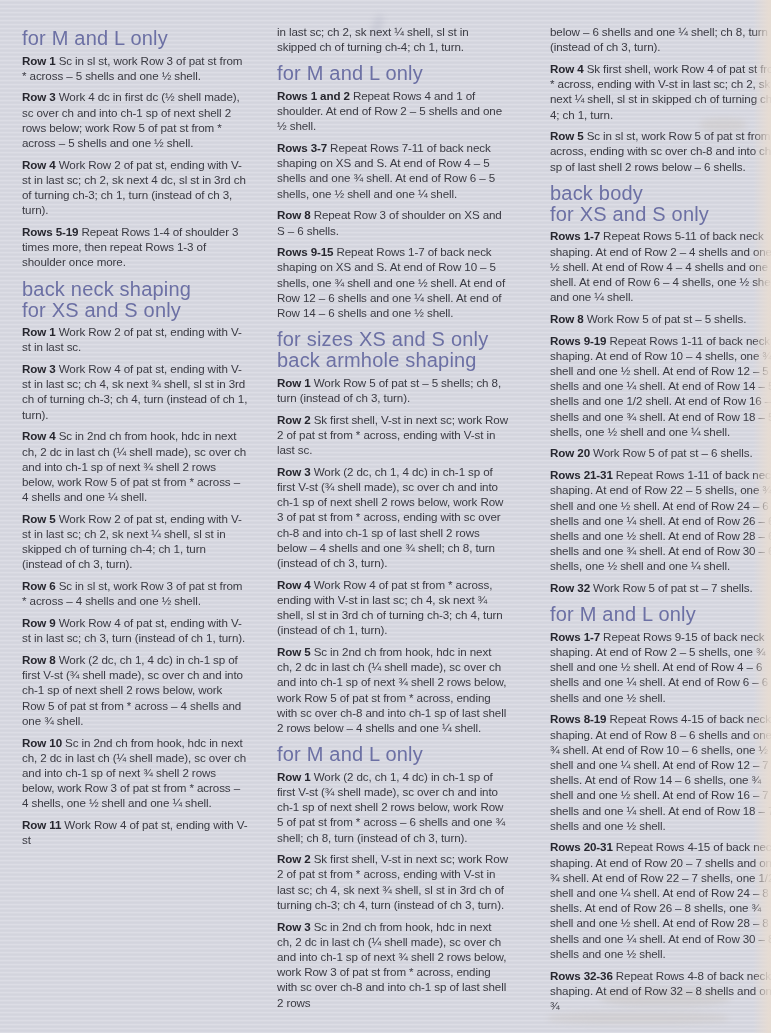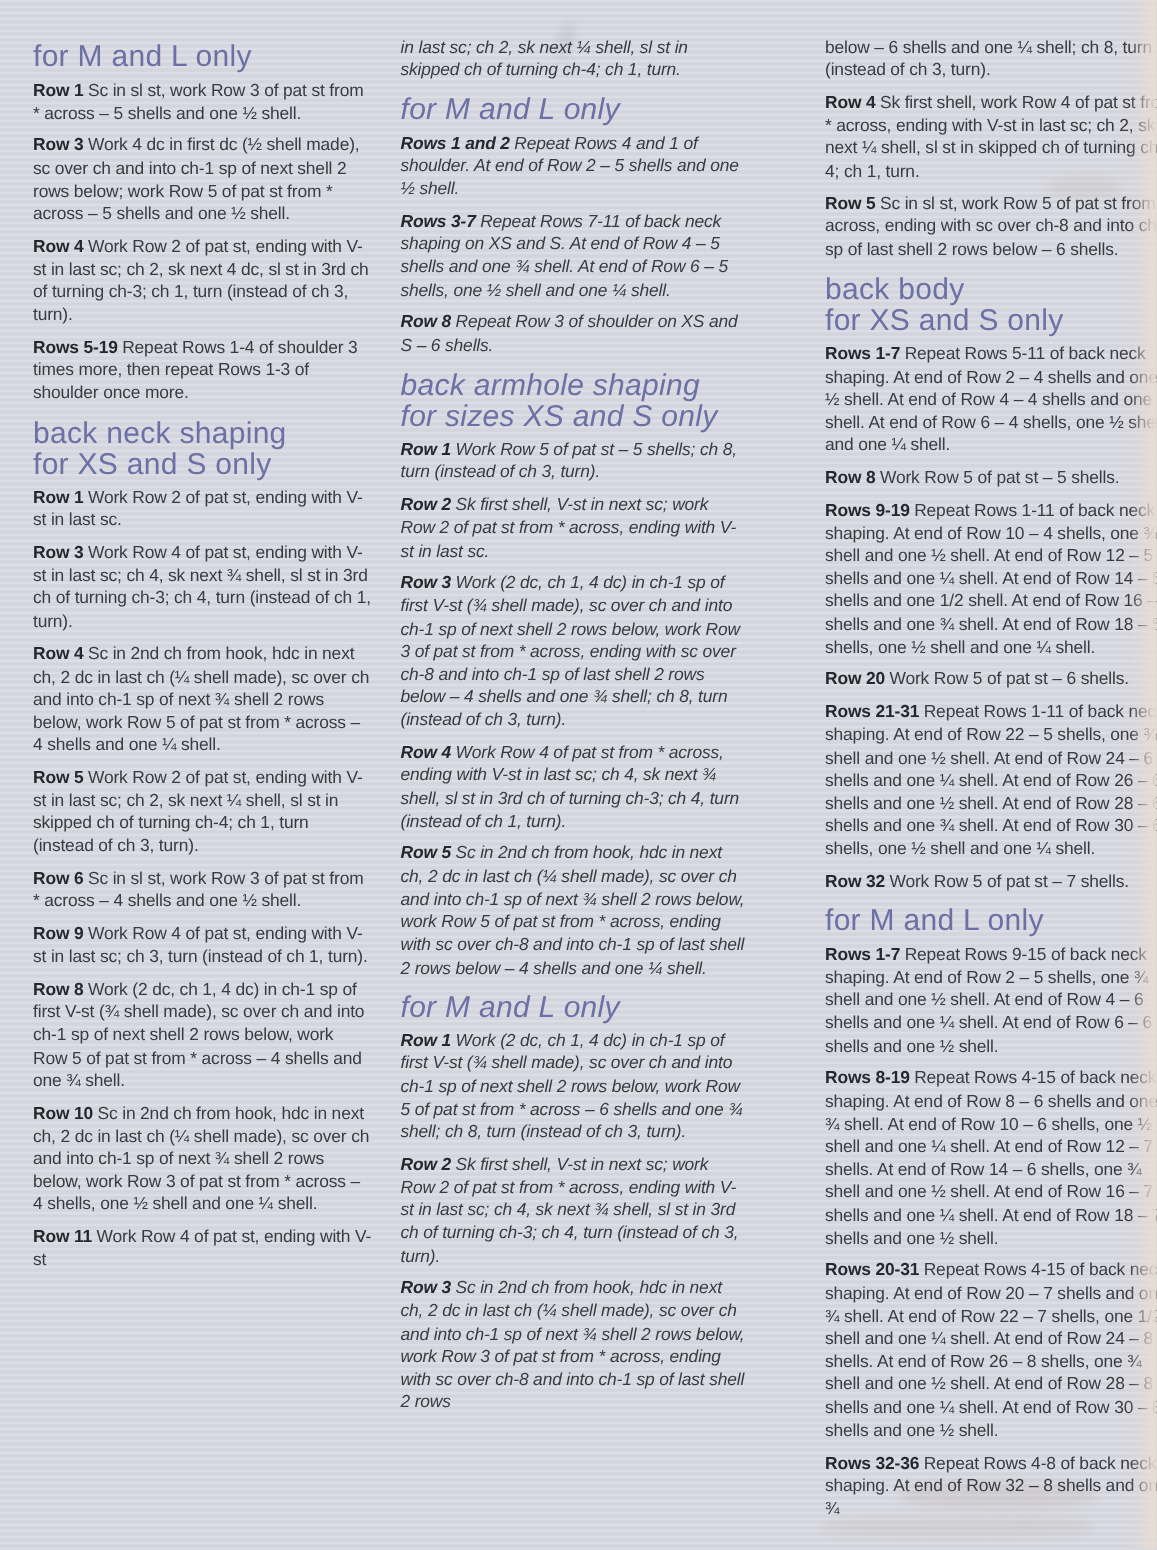--- a/index.html
+++ b/index.html
@@ -31,21 +31,21 @@
   .artifact{
     position:absolute;filter:blur(3px);opacity:.16;border-radius:40%;
     pointer-events:none;
   }
   .a1{left:372px;top:14px;width:10px;height:26px;background:#8b8fa6;transform:rotate(18deg);}
   .a2{left:600px;top:988px;width:130px;height:18px;background:#ab9c85;}
   .a3{left:548px;top:1012px;width:180px;height:12px;background:#b2a48e;}
   .a4{left:700px;top:118px;width:46px;height:14px;background:#b9aa92;}
   .col{position:absolute;top:24px;}
   .col-1{left:22px;width:226px;}
-  .col-2{left:267px;width:231px;font-style:italic;}
+  .col-2{left:277px;width:231px;}
   .col-3{left:550px;width:234px;}
   p{
     margin:0 0 6.5px 0;
     font-size:11.6px;line-height:15.2px;letter-spacing:-0.1px;
     color:var(--body);
   }
   p b{color:var(--bold);margin-right:3px;font-weight:bold;}
   h2{
     margin:9px 0 3.5px 0;
     font-weight:400;
@@ -86,23 +86,24 @@
       <p><b>Row 11</b><span>Work Row 4 of pat st, ending with V-st</span></p>
     </div>
   <div class="col col-2">
       <p><span>in last sc; ch 2, sk next ¼ shell, sl st in skipped ch of turning ch-4; ch 1, turn.</span></p>
       <h2>
         <span class="hline">for M and L only</span>
       </h2>
       <p><b>Rows 1 and 2</b><span>Repeat Rows 4 and 1 of shoulder. At end of Row 2 – 5 shells and one ½ shell.</span></p>
       <p><b>Rows 3-7</b><span>Repeat Rows 7-11 of back neck shaping on XS and S. At end of Row 4 – 5 shells and one ¾ shell. At end of Row 6 – 5 shells, one ½ shell and one ¼ shell.</span></p>
       <p><b>Row 8</b><span>Repeat Row 3 of shoulder on XS and S – 6 shells.</span></p>
+      <p><b>Rows 9-15</b><span>Repeat Rows 1-7 of back neck shaping on XS and S. At end of Row 10 – 5 shells, one ¾ shell and one ½ shell. At end of Row 12 – 6 shells and one ¼ shell. At end of Row 14 – 6 shells and one ½ shell.</span></p>
       <h2>
+        <span class="hline">for sizes XS and S only</span>
         <span class="hline">back armhole shaping</span>
-        <span class="hline">for sizes XS and S only</span>
       </h2>
       <p><b>Row 1</b><span>Work Row 5 of pat st – 5 shells; ch 8, turn (instead of ch 3, turn).</span></p>
       <p><b>Row 2</b><span>Sk first shell, V-st in next sc; work Row 2 of pat st from * across, ending with V-st in last sc.</span></p>
       <p><b>Row 3</b><span>Work (2 dc, ch 1, 4 dc) in ch-1 sp of first V-st (¾ shell made), sc over ch and into ch-1 sp of next shell 2 rows below, work Row 3 of pat st from * across, ending with sc over ch-8 and into ch-1 sp of last shell 2 rows below – 4 shells and one ¾ shell; ch 8, turn (instead of ch 3, turn).</span></p>
       <p><b>Row 4</b><span>Work Row 4 of pat st from * across, ending with V-st in last sc; ch 4, sk next ¾ shell, sl st in 3rd ch of turning ch-3; ch 4, turn (instead of ch 1, turn).</span></p>
       <p><b>Row 5</b><span>Sc in 2nd ch from hook, hdc in next ch, 2 dc in last ch (¼ shell made), sc over ch and into ch-1 sp of next ¾ shell 2 rows below, work Row 5 of pat st from * across, ending with sc over ch-8 and into ch-1 sp of last shell 2 rows below – 4 shells and one ¼ shell.</span></p>
       <h2>
         <span class="hline">for M and L only</span>
       </h2>
       <p><b>Row 1</b><span>Work (2 dc, ch 1, 4 dc) in ch-1 sp of first V-st (¾ shell made), sc over ch and into ch-1 sp of next shell 2 rows below, work Row 5 of pat st from * across – 6 shells and one ¾ shell; ch 8, turn (instead of ch 3, turn).</span></p>

